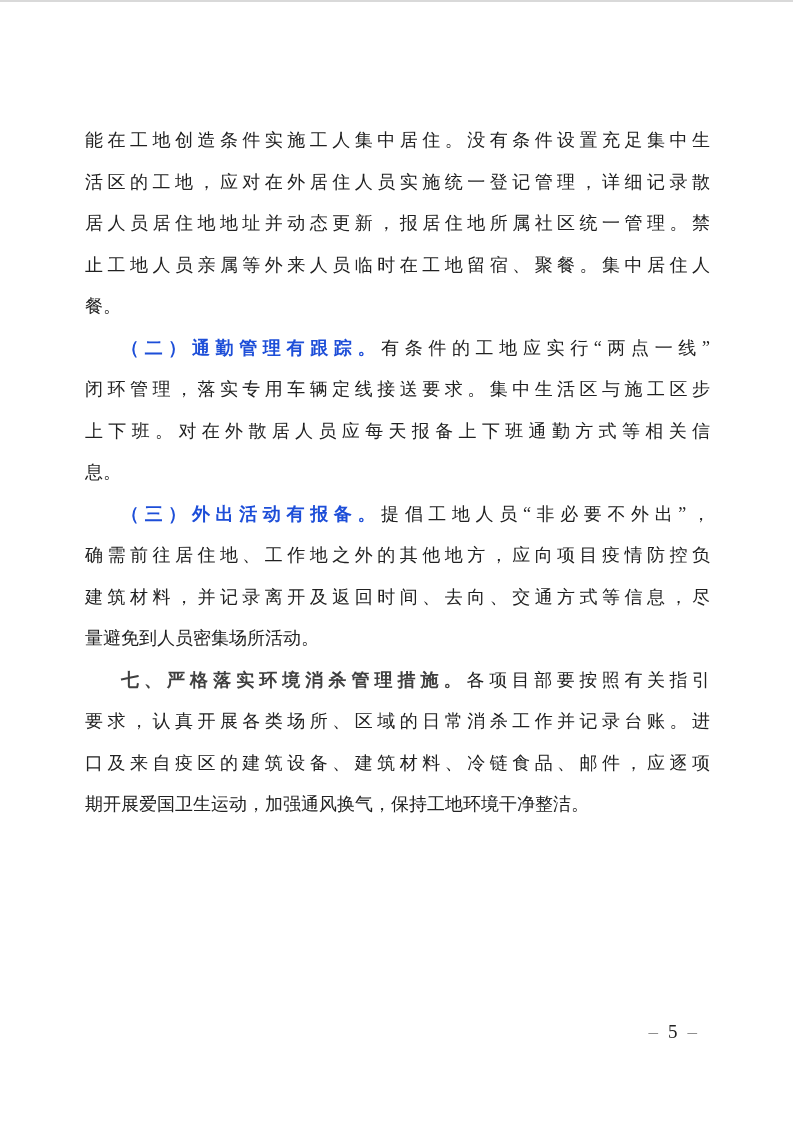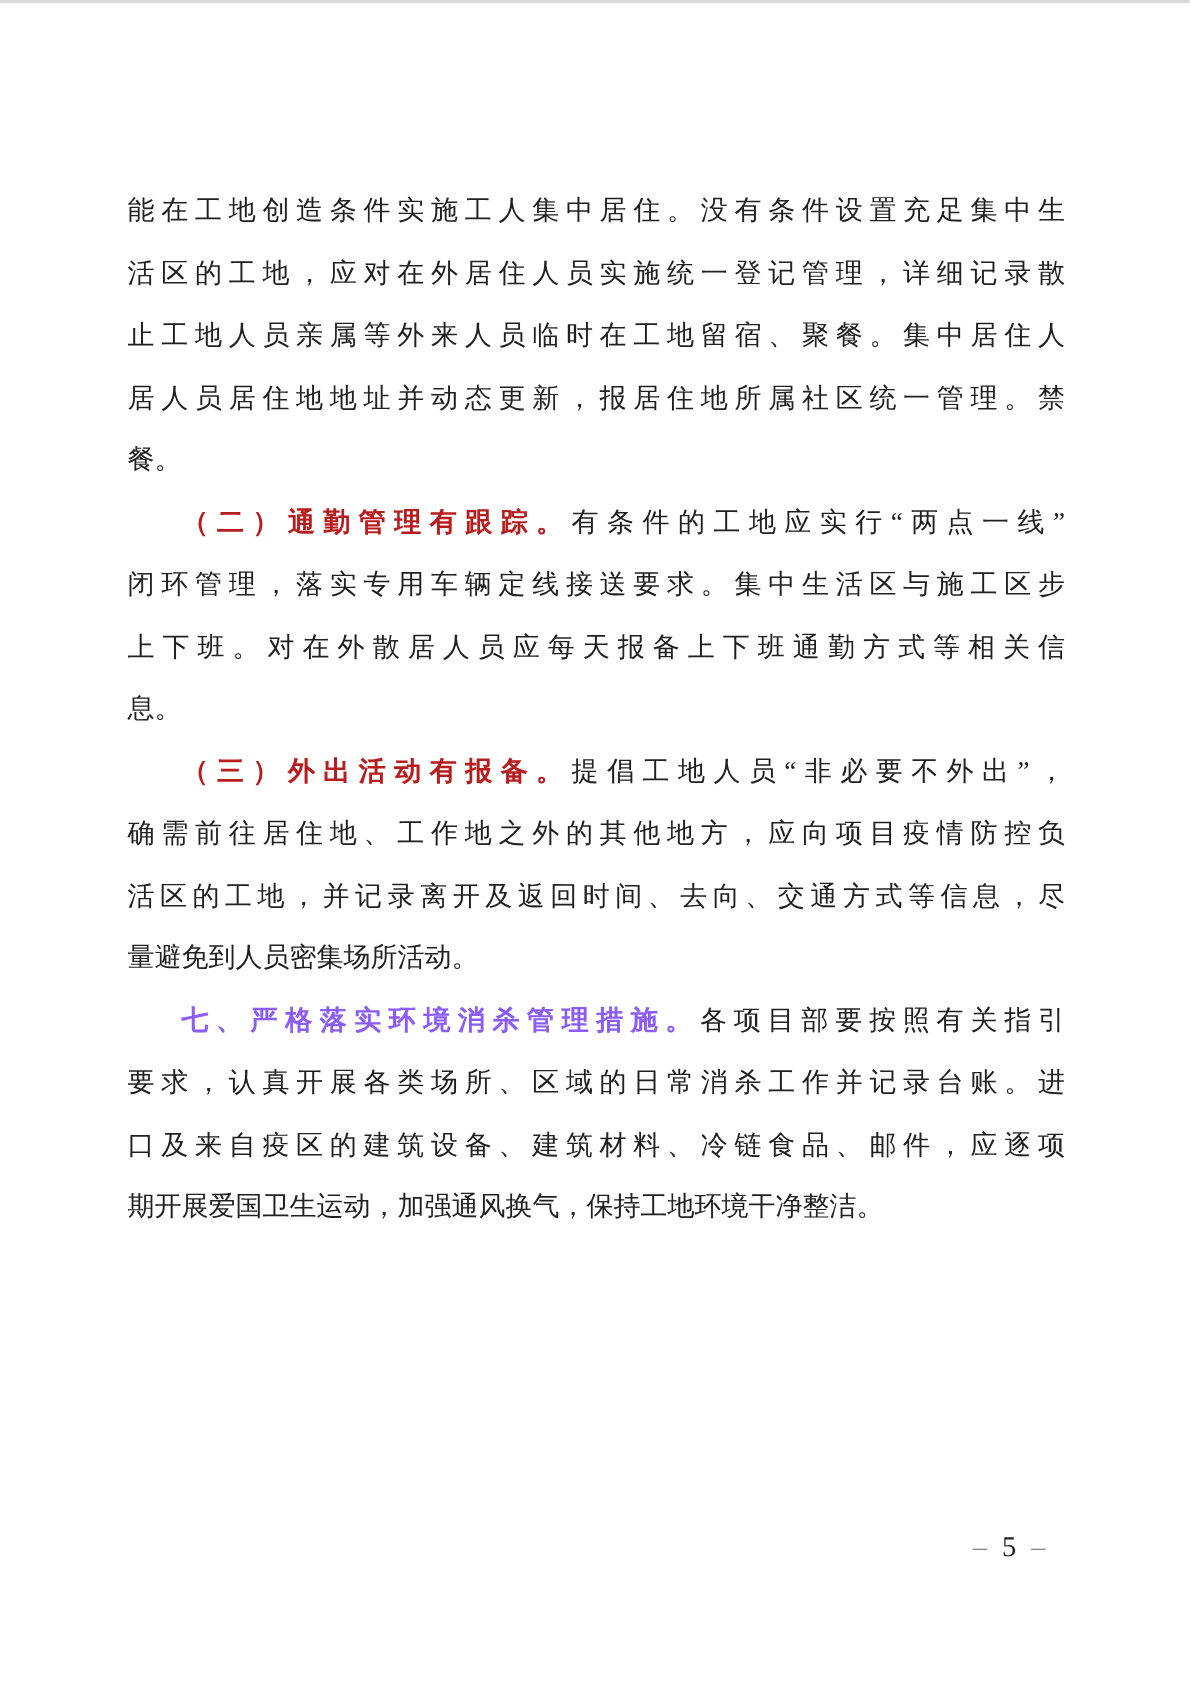--- a/index.html
+++ b/index.html
@@ -30,26 +30,26 @@
     -moz-text-align-last: justify;
     overflow: visible;
   }
   .line.last {
     text-align-last: left;
     -moz-text-align-last: left;
   }
   .line.indent { text-indent: 2em; }
   .lead-kai {
     font-weight: bold;
-    color: #b91c1c;
+    color: #1d4ed8;
   }
   .lead-hei {
     font-family: "Liberation Sans", "DejaVu Sans", sans-serif;
     font-weight: bold;
-    color: #8b5cf6;
+    color: #404040;
     letter-spacing: 0.5px;
   }
   .footer {
     position: absolute;
     top: 1020px;
     right: 96px;
     font-family: "Liberation Serif", "DejaVu Serif", serif;
     font-size: 19px;
     line-height: 24px;
     color: #2b2b2b;
@@ -59,36 +59,36 @@
 </style>
 </head>
 <body>
 
 <div class="scan-edge"></div>
 
 <div class="text-block">
 
   <div class="line">能在工地创造条件实施工人集中居住。没有条件设置充足集中生</div>
   <div class="line">活区的工地，应对在外居住人员实施统一登记管理，详细记录散</div>
+  <div class="line">居人员居住地地址并动态更新，报居住地所属社区统一管理。禁</div>
   <div class="line">止工地人员亲属等外来人员临时在工地留宿、聚餐。集中居住人</div>
-  <div class="line">居人员居住地地址并动态更新，报居住地所属社区统一管理。禁</div>
   <div class="line last">餐。</div>
 
   <div class="line indent">
     <span class="lead-kai">（二）通勤管理有跟踪。</span><span>有条件的工地应实行“两点一线”</span>
   </div>
   <div class="line">闭环管理，落实专用车辆定线接送要求。集中生活区与施工区步</div>
   <div class="line">上下班。对在外散居人员应每天报备上下班通勤方式等相关信</div>
   <div class="line last">息。</div>
 
   <div class="line indent">
     <span class="lead-kai">（三）外出活动有报备。</span><span>提倡工地人员“非必要不外出”，</span>
   </div>
   <div class="line">确需前往居住地、工作地之外的其他地方，应向项目疫情防控负</div>
-  <div class="line">活区的工地，并记录离开及返回时间、去向、交通方式等信息，尽</div>
+  <div class="line">建筑材料，并记录离开及返回时间、去向、交通方式等信息，尽</div>
   <div class="line last">量避免到人员密集场所活动。</div>
 
   <div class="line indent">
     <span class="lead-hei">七、严格落实环境消杀管理措施。</span><span>各项目部要按照有关指引</span>
   </div>
   <div class="line">要求，认真开展各类场所、区域的日常消杀工作并记录台账。进</div>
   <div class="line">口及来自疫区的建筑设备、建筑材料、冷链食品、邮件，应逐项</div>
   <div class="line last">期开展爱国卫生运动，加强通风换气，保持工地环境干净整洁。</div>
 
 </div>

